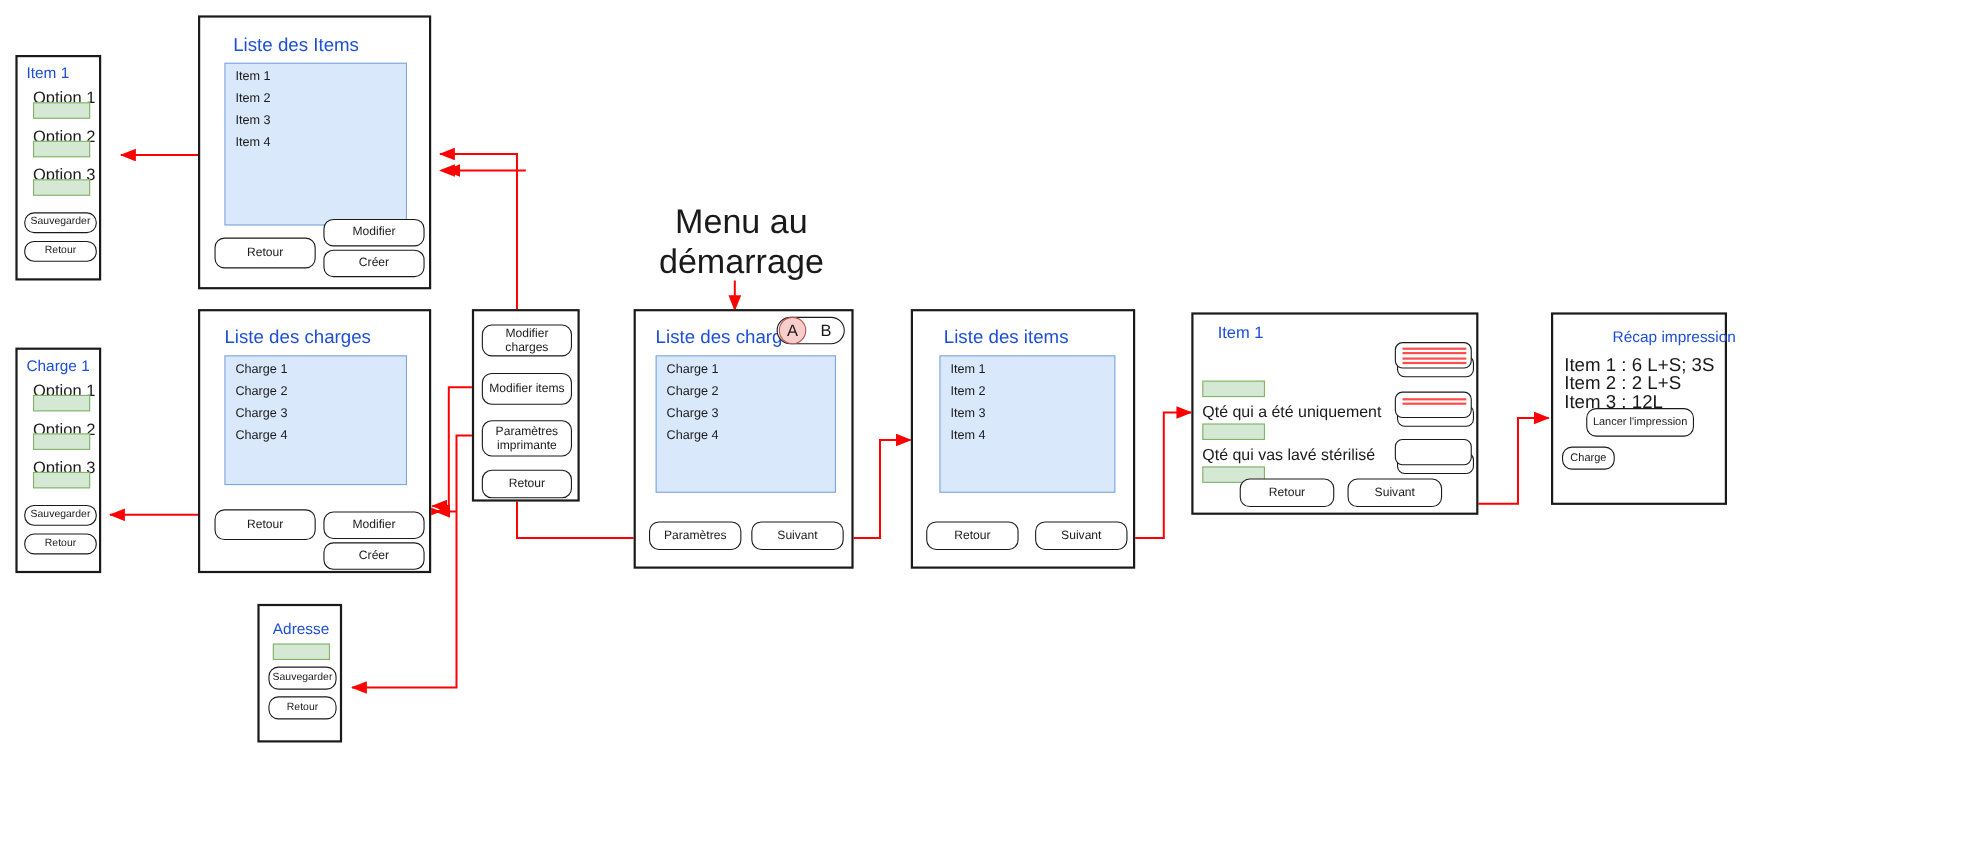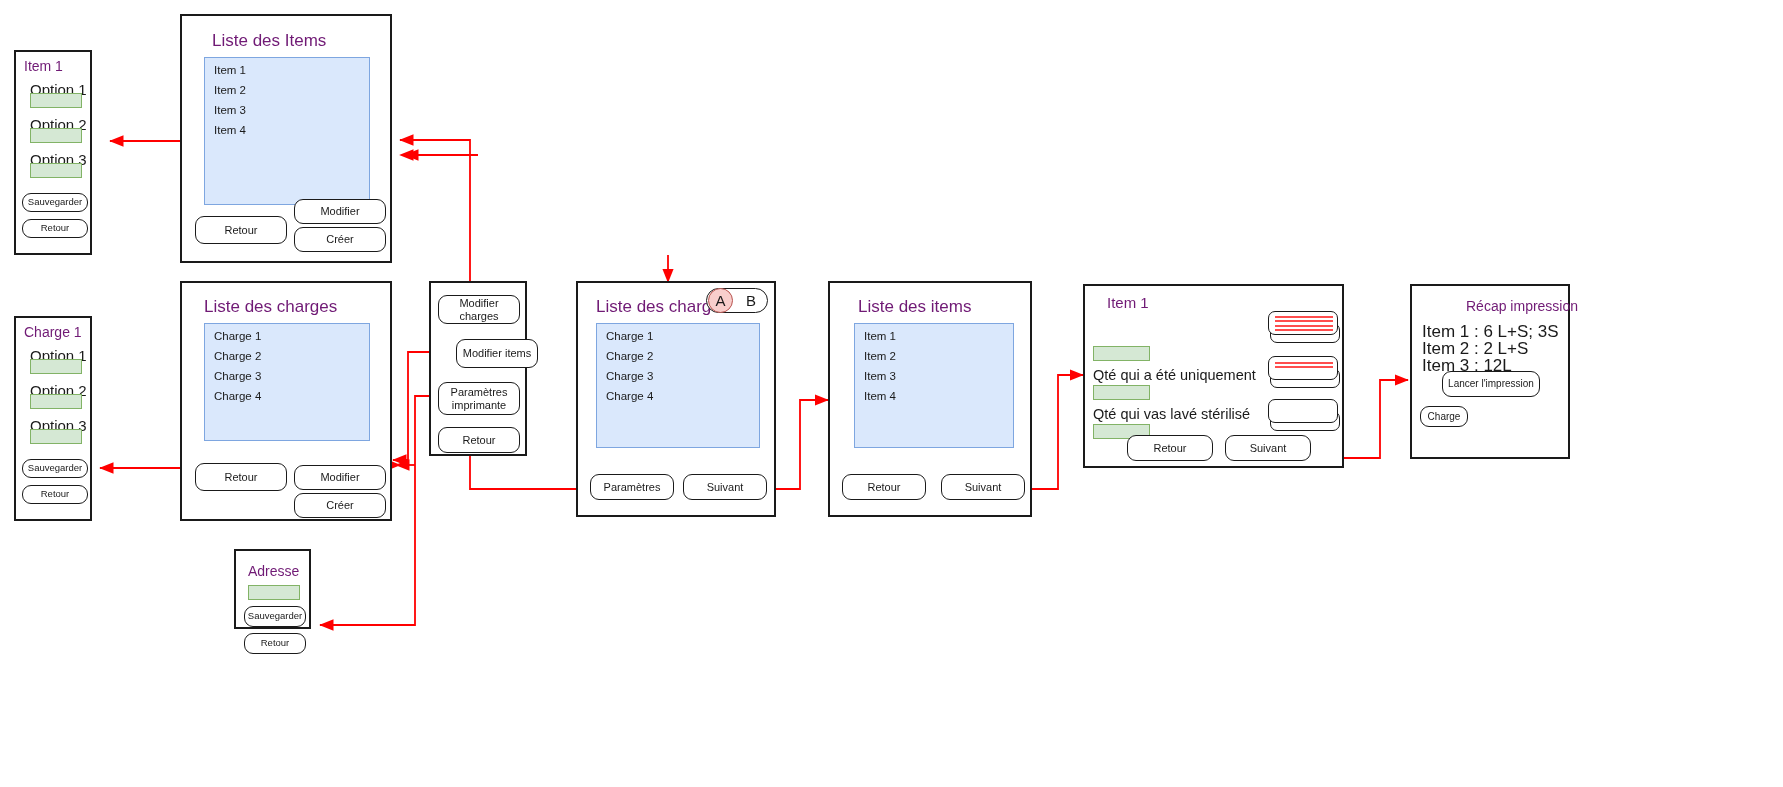--- a/index.html
+++ b/index.html
@@ -15,21 +15,21 @@
     background: #ffffff;
     overflow: hidden;
   }
   .screen {
     position: absolute;
     border: 2px solid #1a1a1a;
     background: #ffffff;
   }
   .scr-title {
     position: absolute;
-    color: #701a75;
+    color: #1d4ed8;
     font-size: 17px;
     white-space: nowrap;
     text-align: center;
   }
   .listbox {
     position: absolute;
     background: #dae8fc;
     border: 1px solid #7ea6e0;
   }
   .list-item {
@@ -225,32 +225,33 @@
       <div class="list-item" style="left:9px; top:66px;">Charge 4</div>
     </div>
 
     <div class="btn" style="left:13px; top:180px; width:92px; height:28px;">Retour</div>
     <div class="btn" style="left:112px; top:182px; width:92px; height:25px;">Modifier</div>
     <div class="btn" style="left:112px; top:210px; width:92px; height:25px;">Créer</div>
   </div>
 
   <div class="screen" style="left:429px; top:281px; width:98px; height:175px;">
     <div class="btn" style="left:7px; top:12px; width:82px; height:29px;">Modifier charges</div>
-    <div class="btn" style="left:7px; top:56px; width:82px; height:29px;margin-left:18px;">Modifier items</div>
+    <div class="btn" style="left:7px; top:56px; width:82px; height:29px;">Modifier items</div>
     <div class="btn" style="left:7px; top:99px; width:82px; height:33px;">Paramètres imprimante</div>
     <div class="btn" style="left:7px; top:144px; width:82px; height:26px;">Retour</div>
   </div>
 
-  <div class="screen" style="left:234px; top:549px; width:77px; height:80px;">
+  <div class="screen" style="left:234px; top:549px; width:77px; height:126px;">
     <div class="scr-title" style="left:12px; top:12px; font-size:14px;">Adresse</div>
     <div class="greenfield" style="left:12px; top:34px; width:52px; height:15px;"></div>
     <div class="btn" style="left:8px; top:55px; width:62px; height:21px; font-size:9.5px;">Sauvegarder</div>
     <div class="btn" style="left:8px; top:82px; width:62px; height:21px; font-size:9.5px;">Retour</div>
   </div>
 
+  <div class="bigtext" style="left:578px; top:184px; width:192px;">Menu au démarrage</div>
 
   <div class="screen" style="left:576px; top:281px; width:200px; height:236px;">
     <div class="scr-title" style="left:18px; top:14px;">Liste des charges</div>
 
     <div class="listbox" style="left:18px; top:40px; width:164px; height:125px;">
       <div class="list-item" style="left:9px; top:6px;">Charge 1</div>
       <div class="list-item" style="left:9px; top:26px;">Charge 2</div>
       <div class="list-item" style="left:9px; top:46px;">Charge 3</div>
       <div class="list-item" style="left:9px; top:66px;">Charge 4</div>
     </div>

